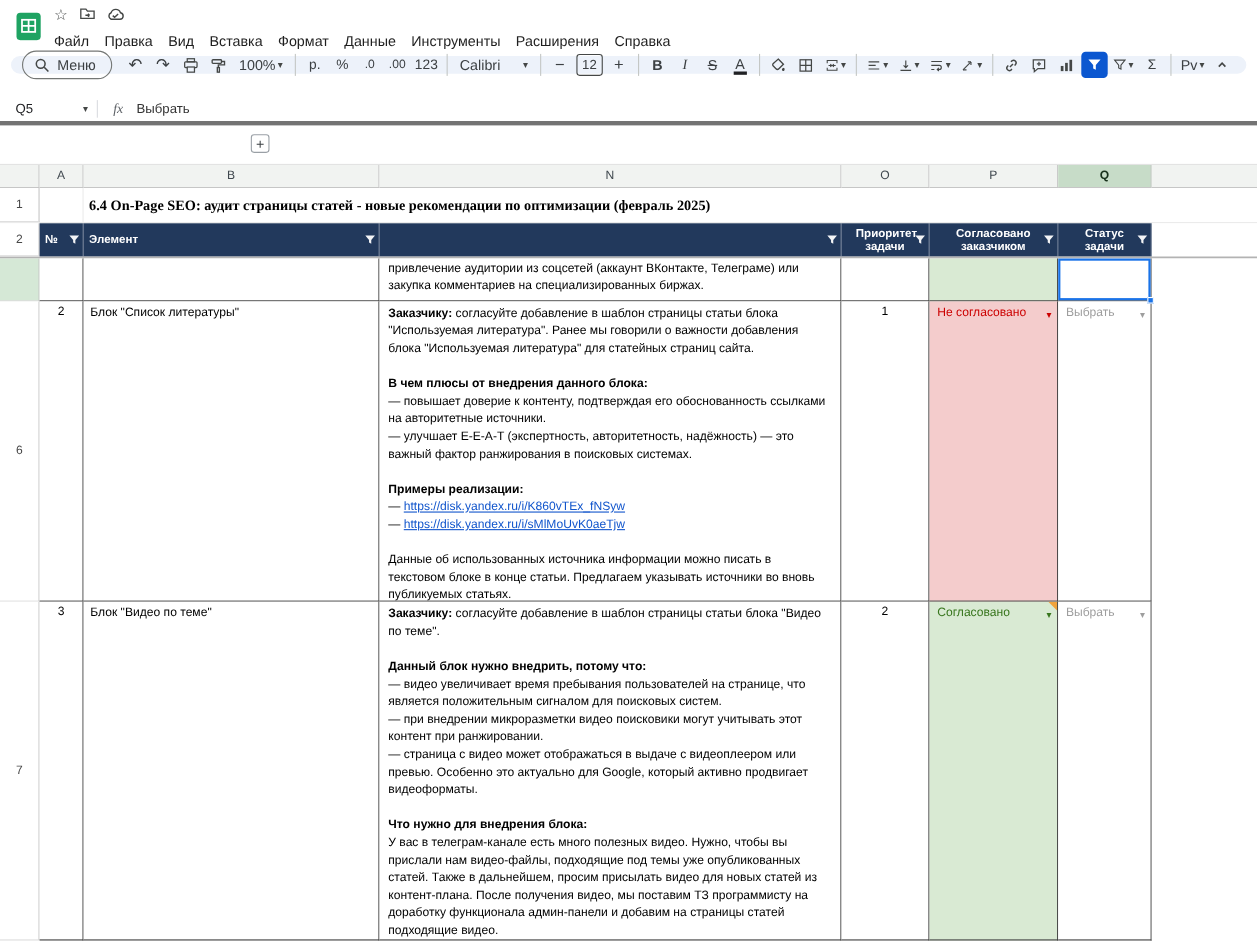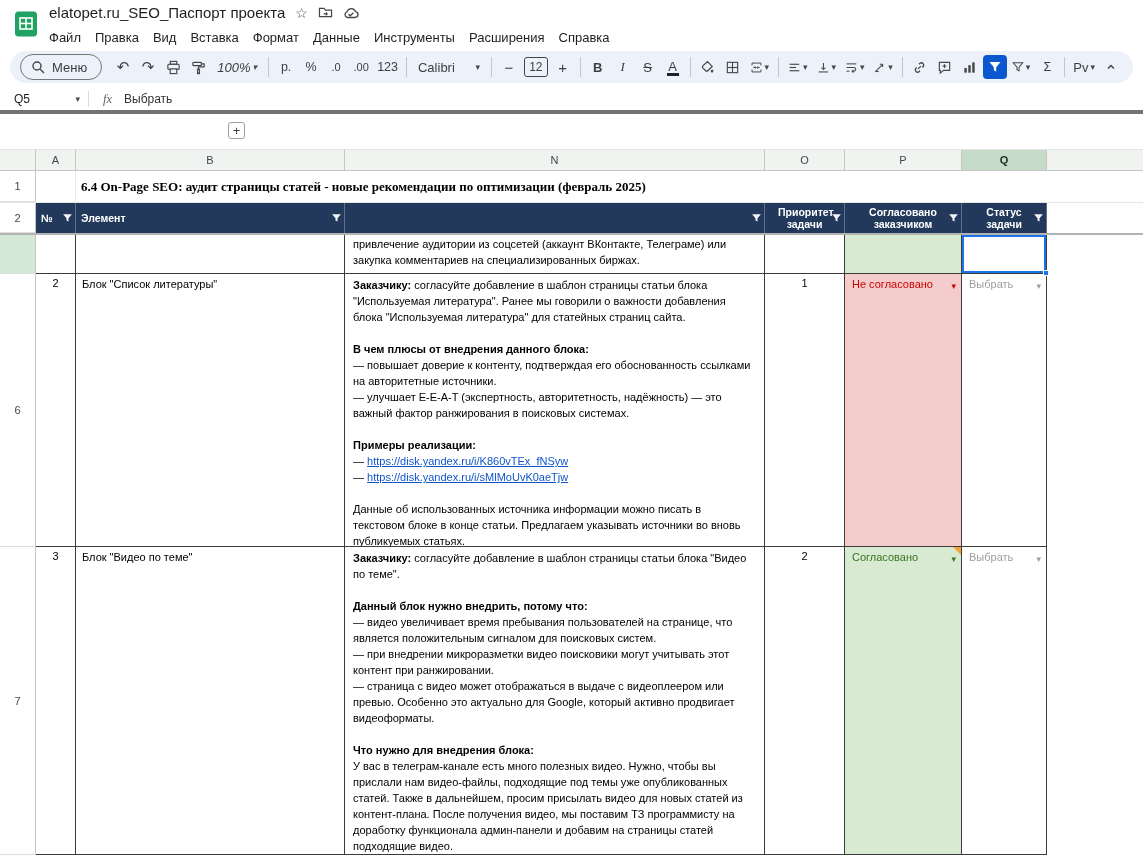--- a/index.html
+++ b/index.html
@@ -25,28 +25,28 @@
   .logo{ width:27px; height:27px; flex:none; display:flex; align-items:center; justify-content:center; }
   .head-right{ display:flex; flex-direction:column; justify-content:center; }
   .title-row{ display:flex; align-items:center; gap:10px; height:23px; }
   .doc-title{ font-size:15px; color:#1f1f1f; }
   .t-icon{ display:flex; align-items:center; color:#444746; font-size:14px; line-height:1; }
   .menubar{ display:flex; align-items:flex-end; height:23px; margin-left:-7px; }
   .menu-item{ font-size:13px; color:#1f1f1f; background:none; border:none; padding:2px 7px; border-radius:4px; font-family:inherit; }
 
   
   .toolbar-wrap{ height:40px; padding:3px 10px 5px; flex:none; }
-  .toolbar{ height:32px; background:#edf2fa; border-radius:20px; display:flex; align-items:center; padding:0 10px; gap:1px; font-size:13px; color:#3c4043; }
+  .toolbar{ height:16px; background:#edf2fa; border-radius:20px; display:flex; align-items:center; padding:0 10px; gap:1px; font-size:13px; color:#3c4043; }
   .tb-btn{ height:24px; min-width:24px; display:flex; align-items:center; justify-content:center; gap:2px; padding:0 4px; border:none; background:none; border-radius:4px; font-family:inherit; font-size:13px; color:#3c4043; }
   .tb-btn.glyph{ font-size:15px; }
   .tb-btn.txt{ font-size:12.5px; }
   .tb-btn.small{ font-size:11px; letter-spacing:0; }
   .tb-divider{ width:1px; height:20px; background:#c4c7c5; margin:0 4px; flex:none; }
   .menu-pill{ display:flex; align-items:center; gap:7px; border:1px solid #747775; border-radius:16px; height:26px; padding:0 14px 0 10px; margin-right:8px; background:transparent; font-size:13px; }
-  .zoom{ min-width:52px;font-style:italic; }
+  .zoom{ min-width:52px; }
   .font-select{ min-width:74px; justify-content:space-between; padding:0 6px; }
   .size-box{ width:26px; height:20px; border:1px solid #444746; border-radius:3px; display:flex; align-items:center; justify-content:center; font-size:12px; margin:0 2px; }
   .fmt.bold{ font-weight:800; }
   .fmt.italic{ font-style:italic; font-family:"Liberation Serif", serif; }
   .fmt.strike{ text-decoration:line-through; }
   .fmt.tcolor{ flex-direction:column; gap:0; line-height:11px; padding-top:2px; }
   .fmt.tcolor::after{ content:""; width:12px; height:3px; background:#202124; display:block; margin-top:1px; }
   .tb-btn.active{ background:var(--filter-active); }
   .chev{ font-size:9px; color:#444746; line-height:1; }
   .collapse{ margin-left:auto; }
@@ -131,21 +131,20 @@
     <div class="logo">
       <svg width="26" height="26" viewBox="0 0 26 26">
           <rect x="2" y="0.5" width="22" height="25" rx="3.5" fill="#1ea362"></rect>
           <rect x="7" y="7" width="12" height="11" fill="none" stroke="#fff" stroke-width="1.6"></rect>
           <line x1="7" y1="12.5" x2="19" y2="12.5" stroke="#fff" stroke-width="1.6"></line>
           <line x1="13" y1="7" x2="13" y2="18" stroke="#fff" stroke-width="1.6"></line>
         </svg>
     </div>
     <div class="head-right">
       <div class="title-row">
-        <span class="doc-title">elatopet.ru_SEO_Паспорт проекта</span>
         <span class="t-icon">☆</span>
         <span class="t-icon">
           <svg width="15" height="13" viewBox="0 0 16 14" fill="none" stroke="#444746" stroke-width="1.3">
               <path d="M1.5 2.5h5l1.5 2h6.5v7h-13z"></path>
               <path d="M6 8.5h4m0 0L8.5 7m1.5 1.5L8.5 10"></path>
             </svg>
         </span>
         <span class="t-icon">
           <svg width="16" height="12" viewBox="0 0 16 12" fill="none" stroke="#444746" stroke-width="1.3">
               <path d="M4 10.5h8a3 3 0 0 0 .5-5.95A4.5 4.5 0 0 0 4 4.6 3.2 3.2 0 0 0 4 10.5z"></path>

